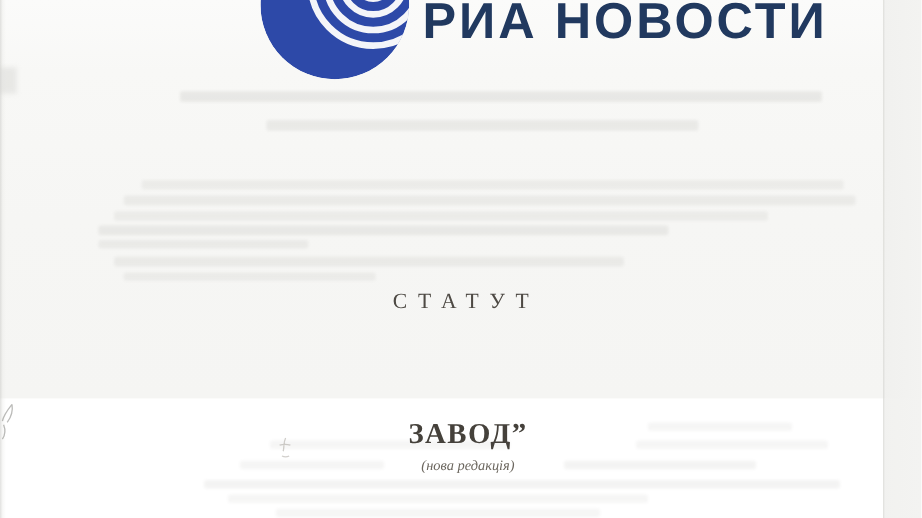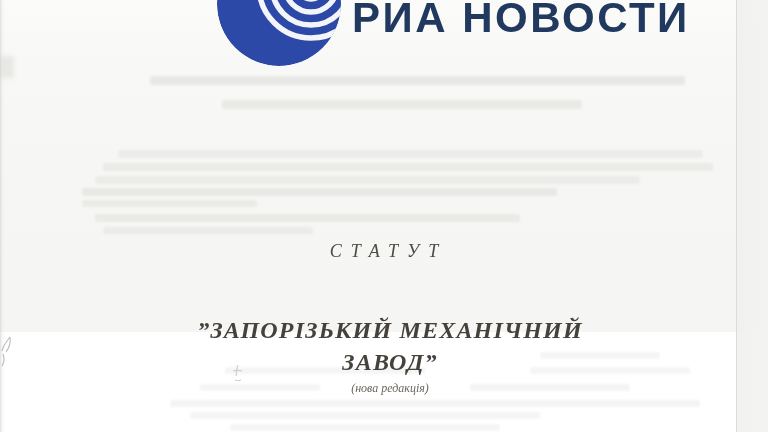--- a/index.html
+++ b/index.html
@@ -42,21 +42,21 @@
   }
   
   #ghost-lines { position: absolute; inset: 0; pointer-events: none; }
   .ghost {
     position: absolute;
     background: #68675f;
     border-radius: 2px;
     filter: blur(1.3px);
   }
   
-  .doc-line { position: absolute; left: 0; width: 768px; text-align: center; font-style: italic; }
+  .doc-line { position: absolute; left: 0; width: 768px; text-align: center; }
   .statute-title {
     top: 241px;
     font-size: 18px;
     letter-spacing: 9px;
     color: #4e4a44;
     text-indent: 9px;
   }
   .company-type {
     top: 280px;
     left: 0; width: 704px;
@@ -143,21 +143,20 @@
           <circle cx="94" cy="-14" r="52"></circle>
         </g>
       </g>
     </svg>
     <div class="brand-text" style="color:#21395f;">РИА НОВОСТИ</div>
   </div>
 
   <div class="doc-line statute-title">СТАТУТ</div>
 
 
-  <div class="doc-line company-name-1">”ЗАПОРІЗЬКИЙ МЕХАНІЧНИЙ</div>
 
   <div class="doc-line company-name-2">ЗАВОД”</div>
 
   <div class="doc-line edition-note">(нова редакція)</div>
 
   <svg class="pencil-mark-corner" width="18" height="34" viewBox="0 0 18 34">
     <path d="M10 3 C6 8, 3 12, 2 17 M10 3 C11 9, 9 14, 6 18 M3 20 C5 25, 4 29, 2 32" fill="none" stroke="#8f8f8b" stroke-width="1.1"></path>
   </svg>
   <svg class="pencil-mark-small" width="16" height="22" viewBox="0 0 16 22">
     <path d="M8 2 C6 6, 7 10, 6 13 M3 8 C6 7, 9 7, 12 8 M5 17 C7 18, 9 18, 11 17" fill="none" stroke="#9a958d" stroke-width="1.1"></path>

